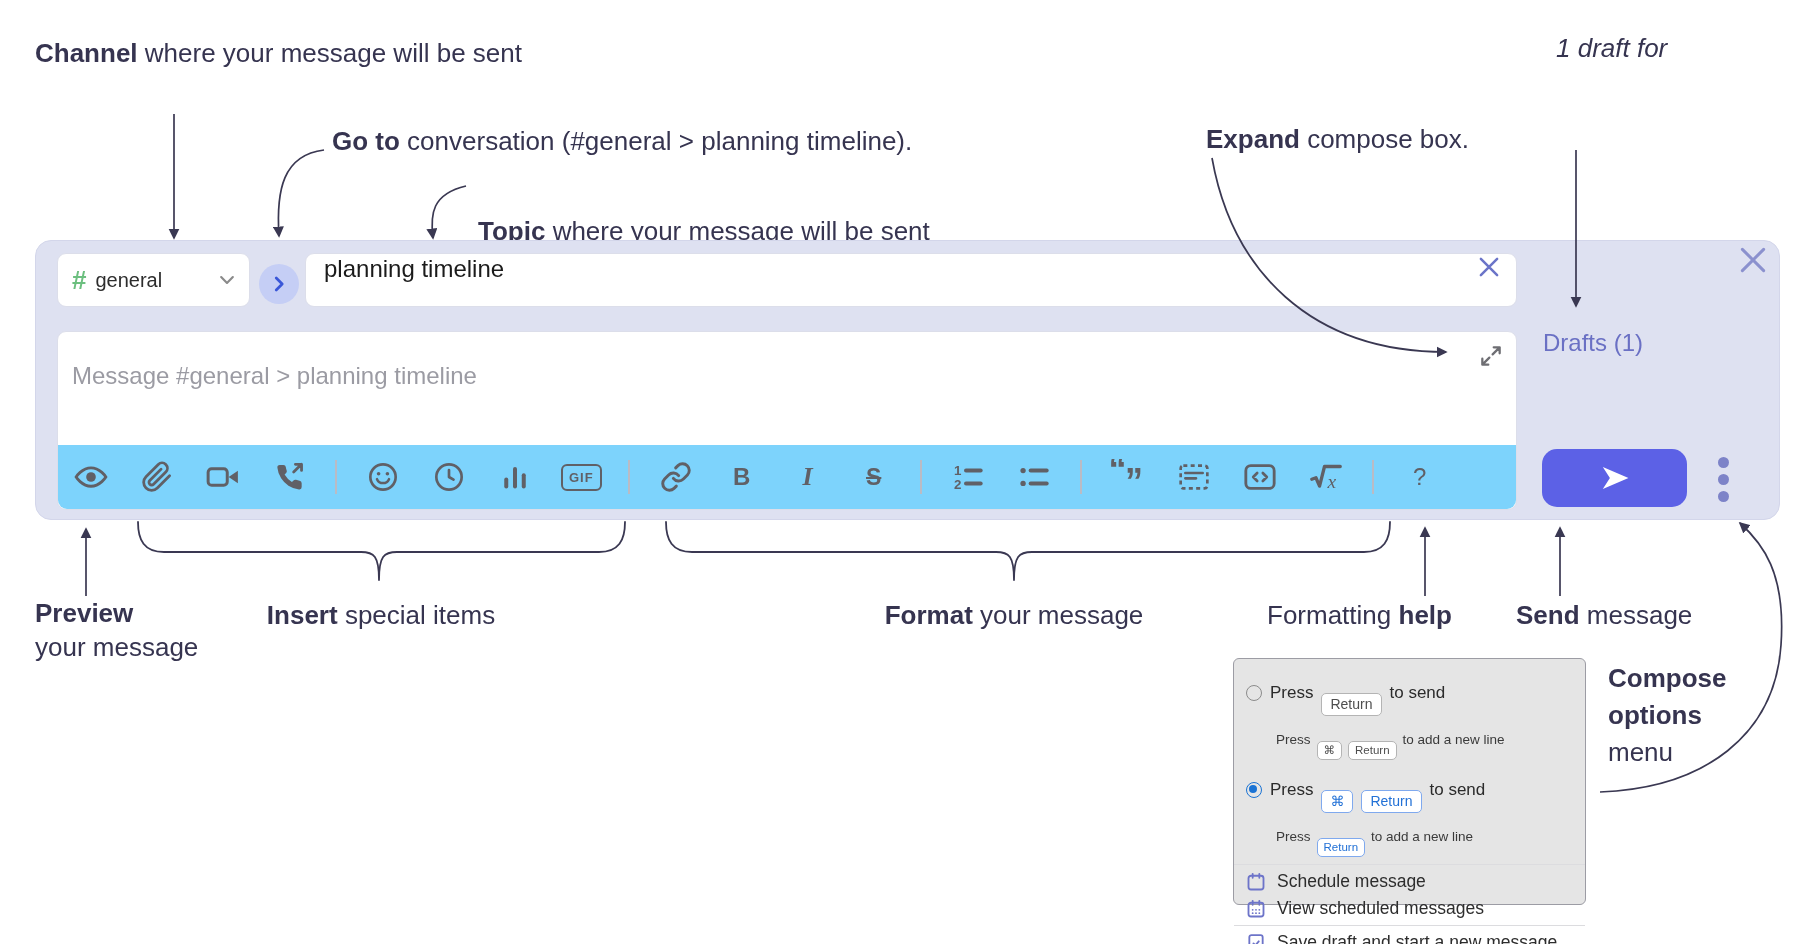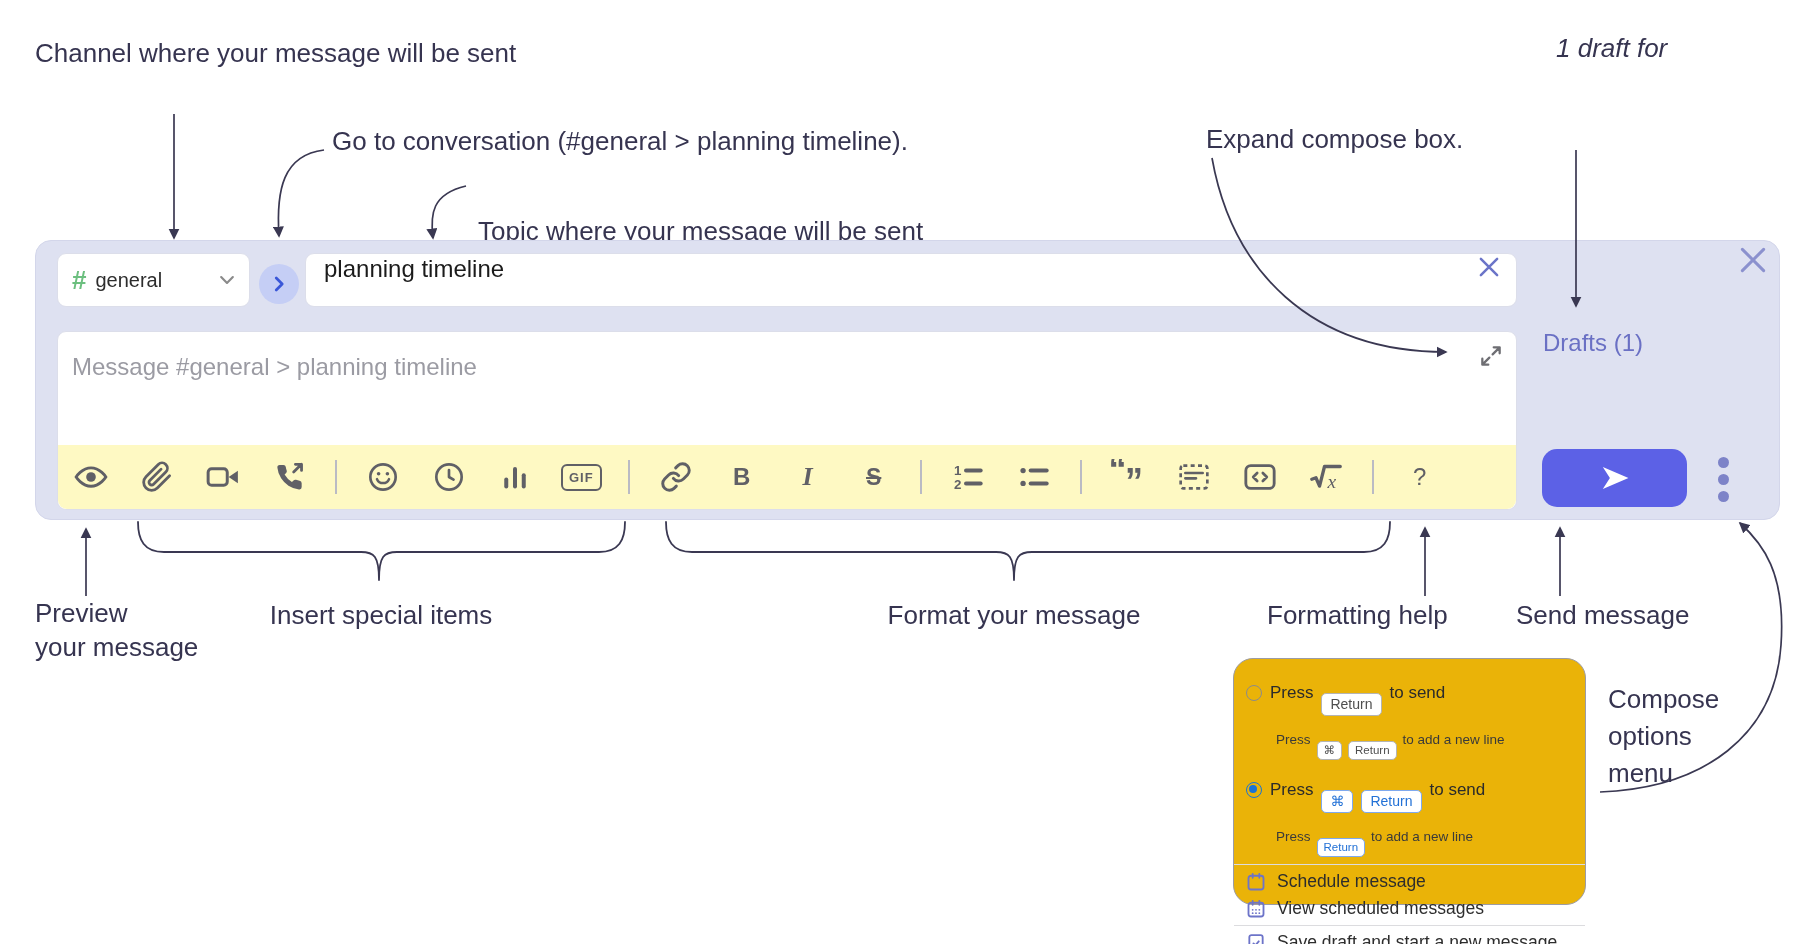--- a/index.html
+++ b/index.html
@@ -1,63 +1,63 @@
 <!DOCTYPE html>
 <html><head>
 <meta charset="utf-8">
 <style>
   html,body{margin:0;padding:0;background:#ffffff;width:1814px;height:944px;position:relative;
     font-family:"Liberation Sans",sans-serif;color:#363450;overflow:hidden;}
   .abs{position:absolute;}
   
   .note{position:absolute;font-size:26px;line-height:34px;color:#363450;white-space:nowrap;}
-  .note b{font-weight:400;}
+  .note b{font-weight:700;}
   .note .it{font-style:italic;}
   .center{transform:translateX(-50%);}
   
   .compose{position:absolute;left:35px;top:240px;width:1745px;height:280px;background:#dee1f1;
     border:1px solid #d3d6ea;border-radius:16px;box-sizing:border-box;}
   .whitebox{background:#ffffff;border:1px solid #dcdeea;border-radius:9px;box-sizing:border-box;}
   .channel-select{position:absolute;left:21px;top:12px;width:193px;height:54px;display:flex;
     align-items:center;padding:0 12px 0 14px;gap:9px;cursor:pointer;}
   .hash{color:#6cbf7f;font-weight:700;font-size:26px;}
   .chan-name{font-size:20px;color:#2d2d2d;}
   .goto-btn{position:absolute;left:223px;top:23px;width:40px;height:40px;border-radius:50%;
     background:#c5cef5;display:flex;align-items:center;justify-content:center;cursor:pointer;}
   .topic-input{position:absolute;left:269px;top:12px;width:1212px;height:54px;display:flex;
     align-items:flex-start;padding:0 14px 0 16px;}
   .topic-input input{border:none;outline:none;flex:1;font-family:inherit;font-size:24px;color:#1b1b1b;background:transparent;}
   .topic-clear{margin-left:auto;display:flex;cursor:pointer;}
   .message-box{position:absolute;left:21px;top:90px;width:1460px;height:179px;}
-  .message-box textarea{position:absolute;left:0;top:8px;width:100%;height:112px;border:none;outline:none;
+  .message-box textarea{position:absolute;left:0;top:17px;width:100%;height:112px;border:none;outline:none;
     resize:none;background:transparent;font-family:inherit;font-size:24px;color:#1b1b1b;
     padding:13px 40px 0 14px;box-sizing:border-box;}
   .message-box textarea::placeholder{color:#9b9ba3;opacity:1;}
   .expand-btn{position:absolute;right:12px;top:11px;cursor:pointer;display:flex;}
-  .toolbar{position:absolute;left:0;bottom:0;width:100%;height:64px;background:#fef9c3;
+  .toolbar{position:absolute;left:0;bottom:0;width:100%;height:64px;background:#7dd3fc;
     border-radius:0 0 9px 9px;display:flex;align-items:center;box-sizing:border-box;}
   .tb{width:40px;height:40px;margin:0 13px;display:flex;align-items:center;justify-content:center;
     color:#606066;cursor:pointer;flex:none;}
   .tb-div{width:2px;height:34px;background:#babbc4;margin:0 13px;flex:none;}
   .tb-text{font-size:24px;font-weight:700;color:#606066;}
   .tb-italic{font-family:"Liberation Serif",serif;font-style:italic;font-weight:600;font-size:26px;}
   .tb-strike{text-decoration:line-through;font-weight:600;font-size:23px;}
   .tb-help{font-weight:500;}
   .tb-gif{border:2.5px solid #606066;border-radius:6px;font-size:13px;font-weight:700;
     letter-spacing:1px;padding:4px 6px;color:#606066;width:auto;height:auto;}
   .drafts-link{position:absolute;left:1507px;top:88px;font-size:24px;color:#6a70c4;cursor:pointer;}
   .send-btn{position:absolute;left:1506px;top:208px;width:145px;height:58px;background:#5c61e6;
     border:none;border-radius:15px;display:flex;align-items:center;justify-content:center;cursor:pointer;}
   .vdots{position:absolute;left:1682px;top:216px;width:12px;display:flex;flex-direction:column;
     gap:6px;cursor:pointer;}
   .vdots span{width:11px;height:11px;border-radius:50%;background:#7d83c8;}
   .close-x{position:absolute;left:1702px;top:4px;cursor:pointer;display:flex;}
   
-  .popup{position:absolute;left:1233px;top:658px;width:353px;height:247px;background:#eab308;
-    border:1.5px solid #9c9ca4;border-radius:20px;box-sizing:border-box;padding:8px 14px 6px 12px;}
+  .popup{position:absolute;left:1233px;top:658px;width:353px;height:247px;background:#e5e5e5;
+    border:1.5px solid #9c9ca4;border-radius:6px;box-sizing:border-box;padding:8px 14px 6px 12px;}
   .p-row{display:flex;align-items:center;gap:8px;font-size:17px;color:#2b2b2b;margin:3px 0 2px;cursor:pointer;}
   .p-sub{display:flex;align-items:center;gap:6px;font-size:13.5px;color:#3a3a3a;margin:2px 0 7px 30px;}
   .key{border:1.5px solid #b4b4b4;border-radius:5px;padding:0 8px;color:#4e4e4e;font-size:14px;line-height:21px;background:#fff;margin-top:23px;}
   .key.sm{font-size:11.5px;line-height:17px;padding:0 6px;}
   .key.blue{border-color:#7fa9ee;color:#2271d6;}
   .radio{width:16px;height:16px;border:1.7px solid #8b8b8b;border-radius:50%;box-sizing:border-box;flex:none;}
   .radio.on{border-color:#1a73d4;position:relative;}
   .radio.on::after{content:"";position:absolute;left:2.4px;top:2.4px;width:8px;height:8px;border-radius:50%;background:#1a73d4;}
   .p-div{border-top:1.5px solid #dcdcdf;margin:6px -14px 6px -12px;}
   .p-item{display:flex;align-items:center;gap:11px;font-size:17.5px;color:#2d2d2d;margin:6px 0;cursor:pointer;}
@@ -284,21 +284,21 @@
 </div>
 <div class="note center" style="left:1014px;top:598px;">
   <b>Format</b><span> your message</span>
 </div>
 <div class="note" style="left:1267px;top:598px;">
   <span>Formatting </span><b>help</b>
 </div>
 <div class="note" style="left:1516px;top:598px;">
   <b>Send</b><span> message</span>
 </div>
-<div class="note" style="left:1608px;top:660px;line-height:37px;margin-top:21px;">
+<div class="note" style="left:1608px;top:660px;line-height:37px;">
   <div><b>Compose</b></div>
   <div><b>options</b></div>
   <div>menu</div>
 </div>
 
 <div class="popup">
   <div class="p-row">
     <span class="radio"></span>
     <span>Press</span>
     <span class="key">Return</span>

